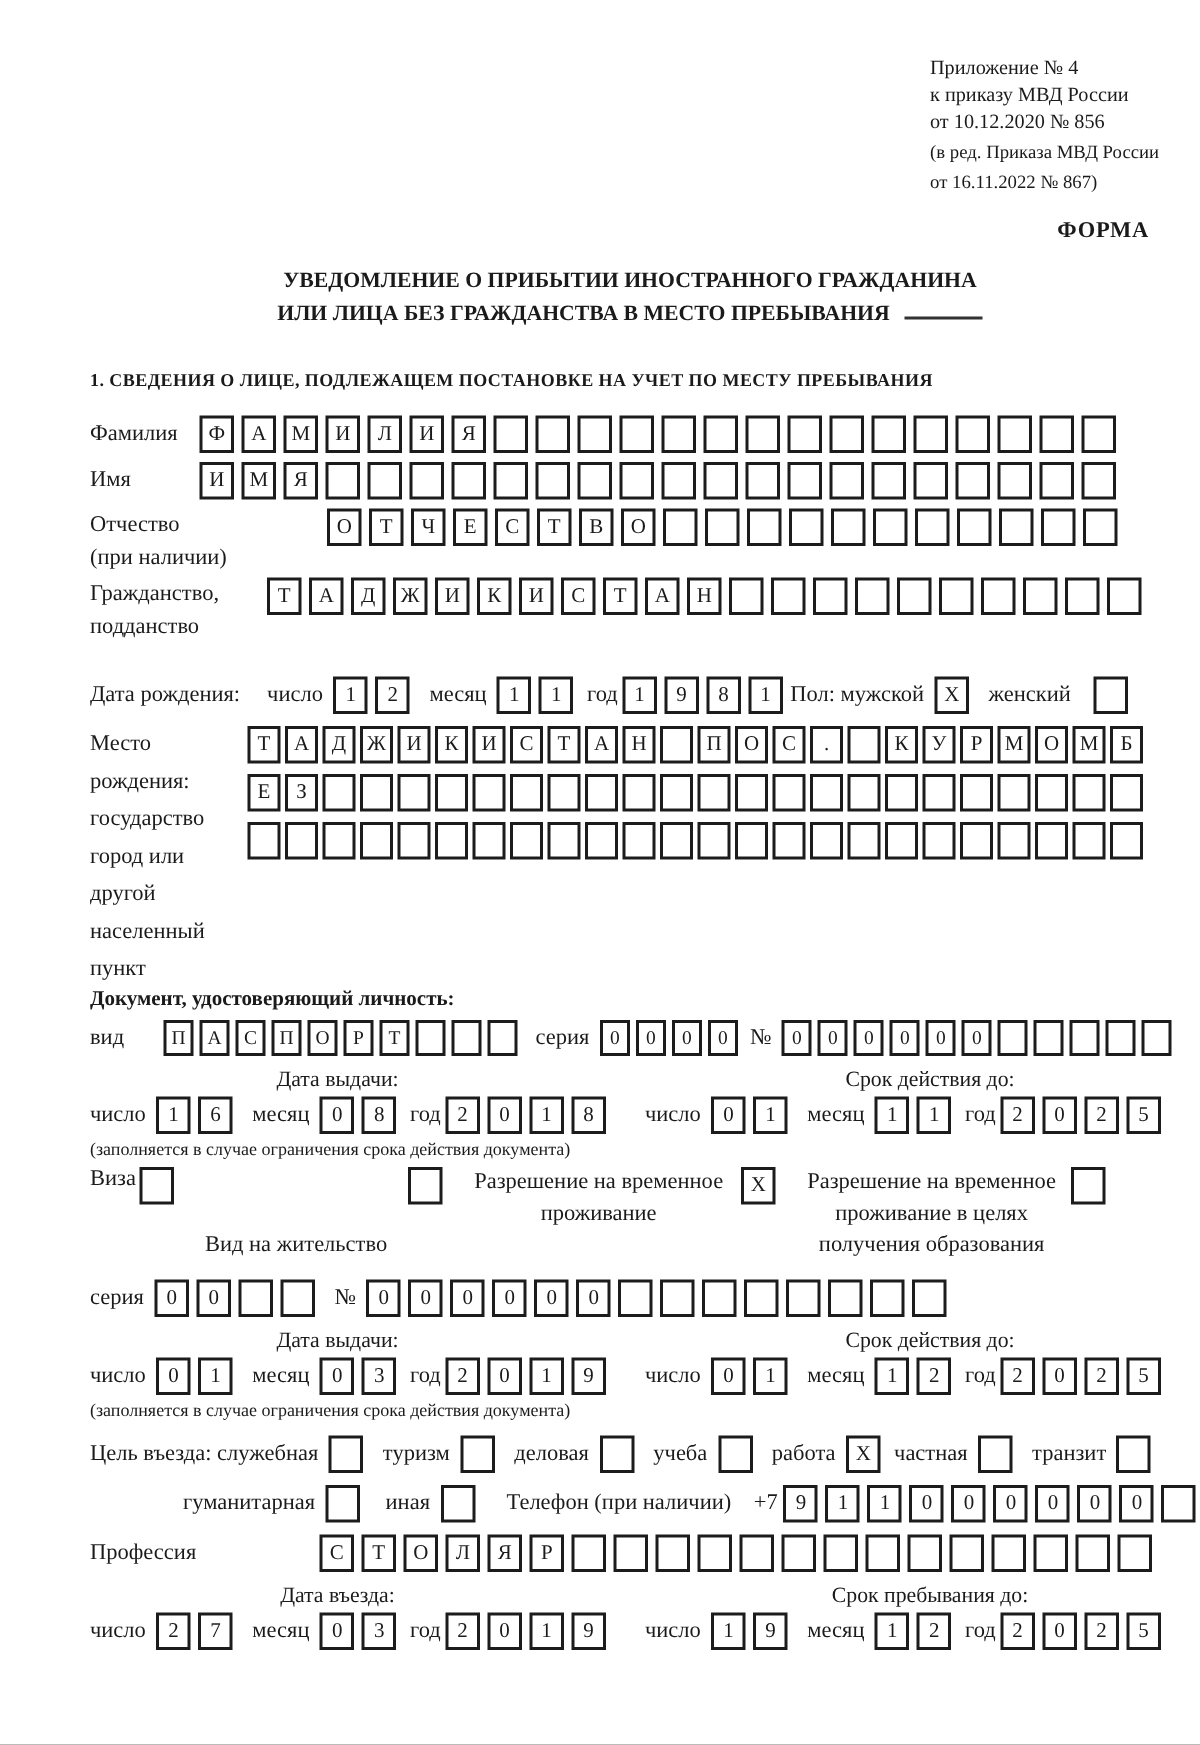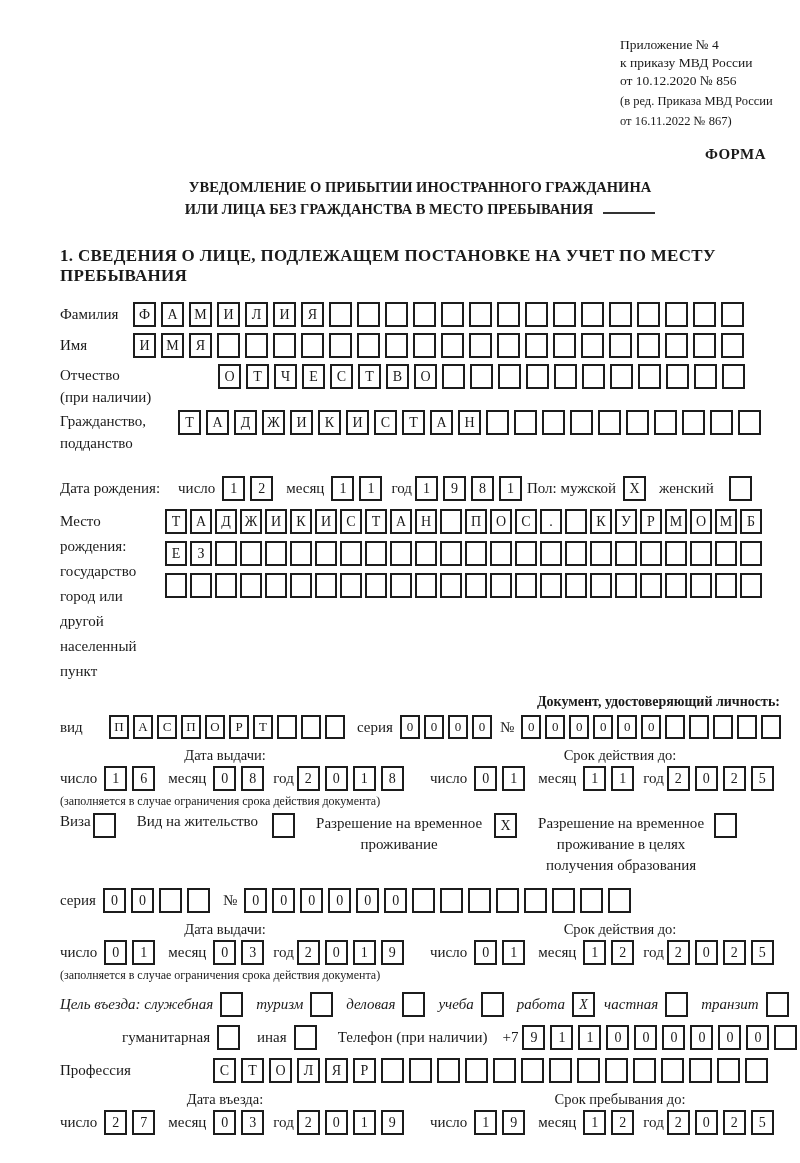--- a/index.html
+++ b/index.html
@@ -8,40 +8,40 @@
     position:relative; width:800px; height:1163px; margin:0 auto;
     background:#fff; color:#1a1a1a;
     font-family:"Liberation Serif", "DejaVu Serif", serif;
     font-size:15px; padding:36px 20px 10px 60px; overflow:hidden;
   }
   .annex { margin-left:560px; width:205px; font-size:13.5px; line-height:18px; white-space:nowrap; }
   .annex .ed { font-size:12.5px; margin-top:3px; line-height:17px; }
   .forma { text-align:right; padding-right:14px; font-weight:bold; font-size:15px; margin-top:16px; letter-spacing:.5px; }
   .title { text-align:center; font-weight:bold; font-size:14.5px; line-height:22px; margin-top:13px; }
   .blank-line { display:inline-block; width:52px; border-bottom:2px solid #333; height:14px; margin-left:10px; }
-  .section-h { font-weight:bold; font-size:17px; margin-top:26px; letter-spacing:.3px; }
+  .section-h { font-weight:bold; font-size:12px; margin-top:26px; letter-spacing:.3px; }
 
   .row { display:flex; align-items:center; margin-top:6px; }
   .row.top { align-items:flex-start; }
   .lbl { flex:none; font-size:15px; }
   .lbl .l2 { line-height:22px; }
 
   .cells { display:flex; flex:none; }
   .cell {
     width:23px; height:25px; border:2px solid #1c1c1c; margin-right:5px;
     display:flex; align-items:center; justify-content:center;
     font-size:14px; flex:none; background:#fff;
   }
   .cells.s .cell { width:22px; height:25px; margin-right:3px; }   
   .cells.n .cell { width:20px; height:24px; margin-right:4px; font-size:13px; } 
   .mbr { margin-bottom:7px; }
 
   .w { flex:none; margin-right:7px; }
   .ml4{margin-left:4px;} .ml8{margin-left:8px;} .ml12{margin-left:12px;} .ml16{margin-left:16px;}
-  .center-b { text-align:right; font-weight:bold; font-size:14px; margin-top:10px; }
+  .center-b { text-align:left; font-weight:bold; font-size:14px; margin-top:0; }
 
   .date-pair { display:flex; margin-top:8px; }
   .dhalf { width:385px; }
   .dhalf.r { width:auto; margin-left:8px; }
   .dcap { text-align:center; font-size:14.5px; width:330px; }
   .dhalf.r .dcap { width:320px; margin-left:30px; }
   .dfields { display:flex; align-items:center; margin-top:2px; }
   .note-r { text-align:left; padding-right:28px; font-size:12px; margin-top:3px; }
 
   .plain { margin-top:8px; line-height:23px; }
@@ -387,21 +387,21 @@
     </div>
   </div>
   <div class="note-r">(заполняется в случае ограничения срока действия документа)</div>
 
 
   <div class="visa-row">
     <span class="w" style="margin-right:2px;">Виза</span>
     <span class="cells">
         <span class="cell"></span>
       </span>
-    <span class="w ml16" style="margin-right:14px;">Вид на жительство</span>
+    <span class="w ml16" style="margin-right:14px;margin-top:44px;">Вид на жительство</span>
     <span class="cells">
         <span class="cell"></span>
       </span>
     <div class="vml ml16" style="margin-right:12px;">
       <div>Разрешение на временное</div>
       <div>проживание</div>
     </div>
     <span class="cells">
         <span class="cell">X</span>
       </span>
@@ -483,21 +483,21 @@
             <span class="cell">2</span>
             <span class="cell">0</span>
             <span class="cell">2</span>
             <span class="cell">5</span>
           </span>
       </div>
     </div>
   </div>
   <div class="note-r">(заполняется в случае ограничения срока действия документа)</div>
 
-  <div class="row" style="margin-top:9px;font-style:italic;">
+  <div class="row" style="margin-top:9px;">
     <span class="w">Цель въезда: служебная</span>
     <span class="cells">
         <span class="cell"></span>
       </span>
     <span class="w ml8">туризм</span>
     <span class="cells">
         <span class="cell"></span>
       </span>
     <span class="w ml8">деловая</span>
     <span class="cells">

